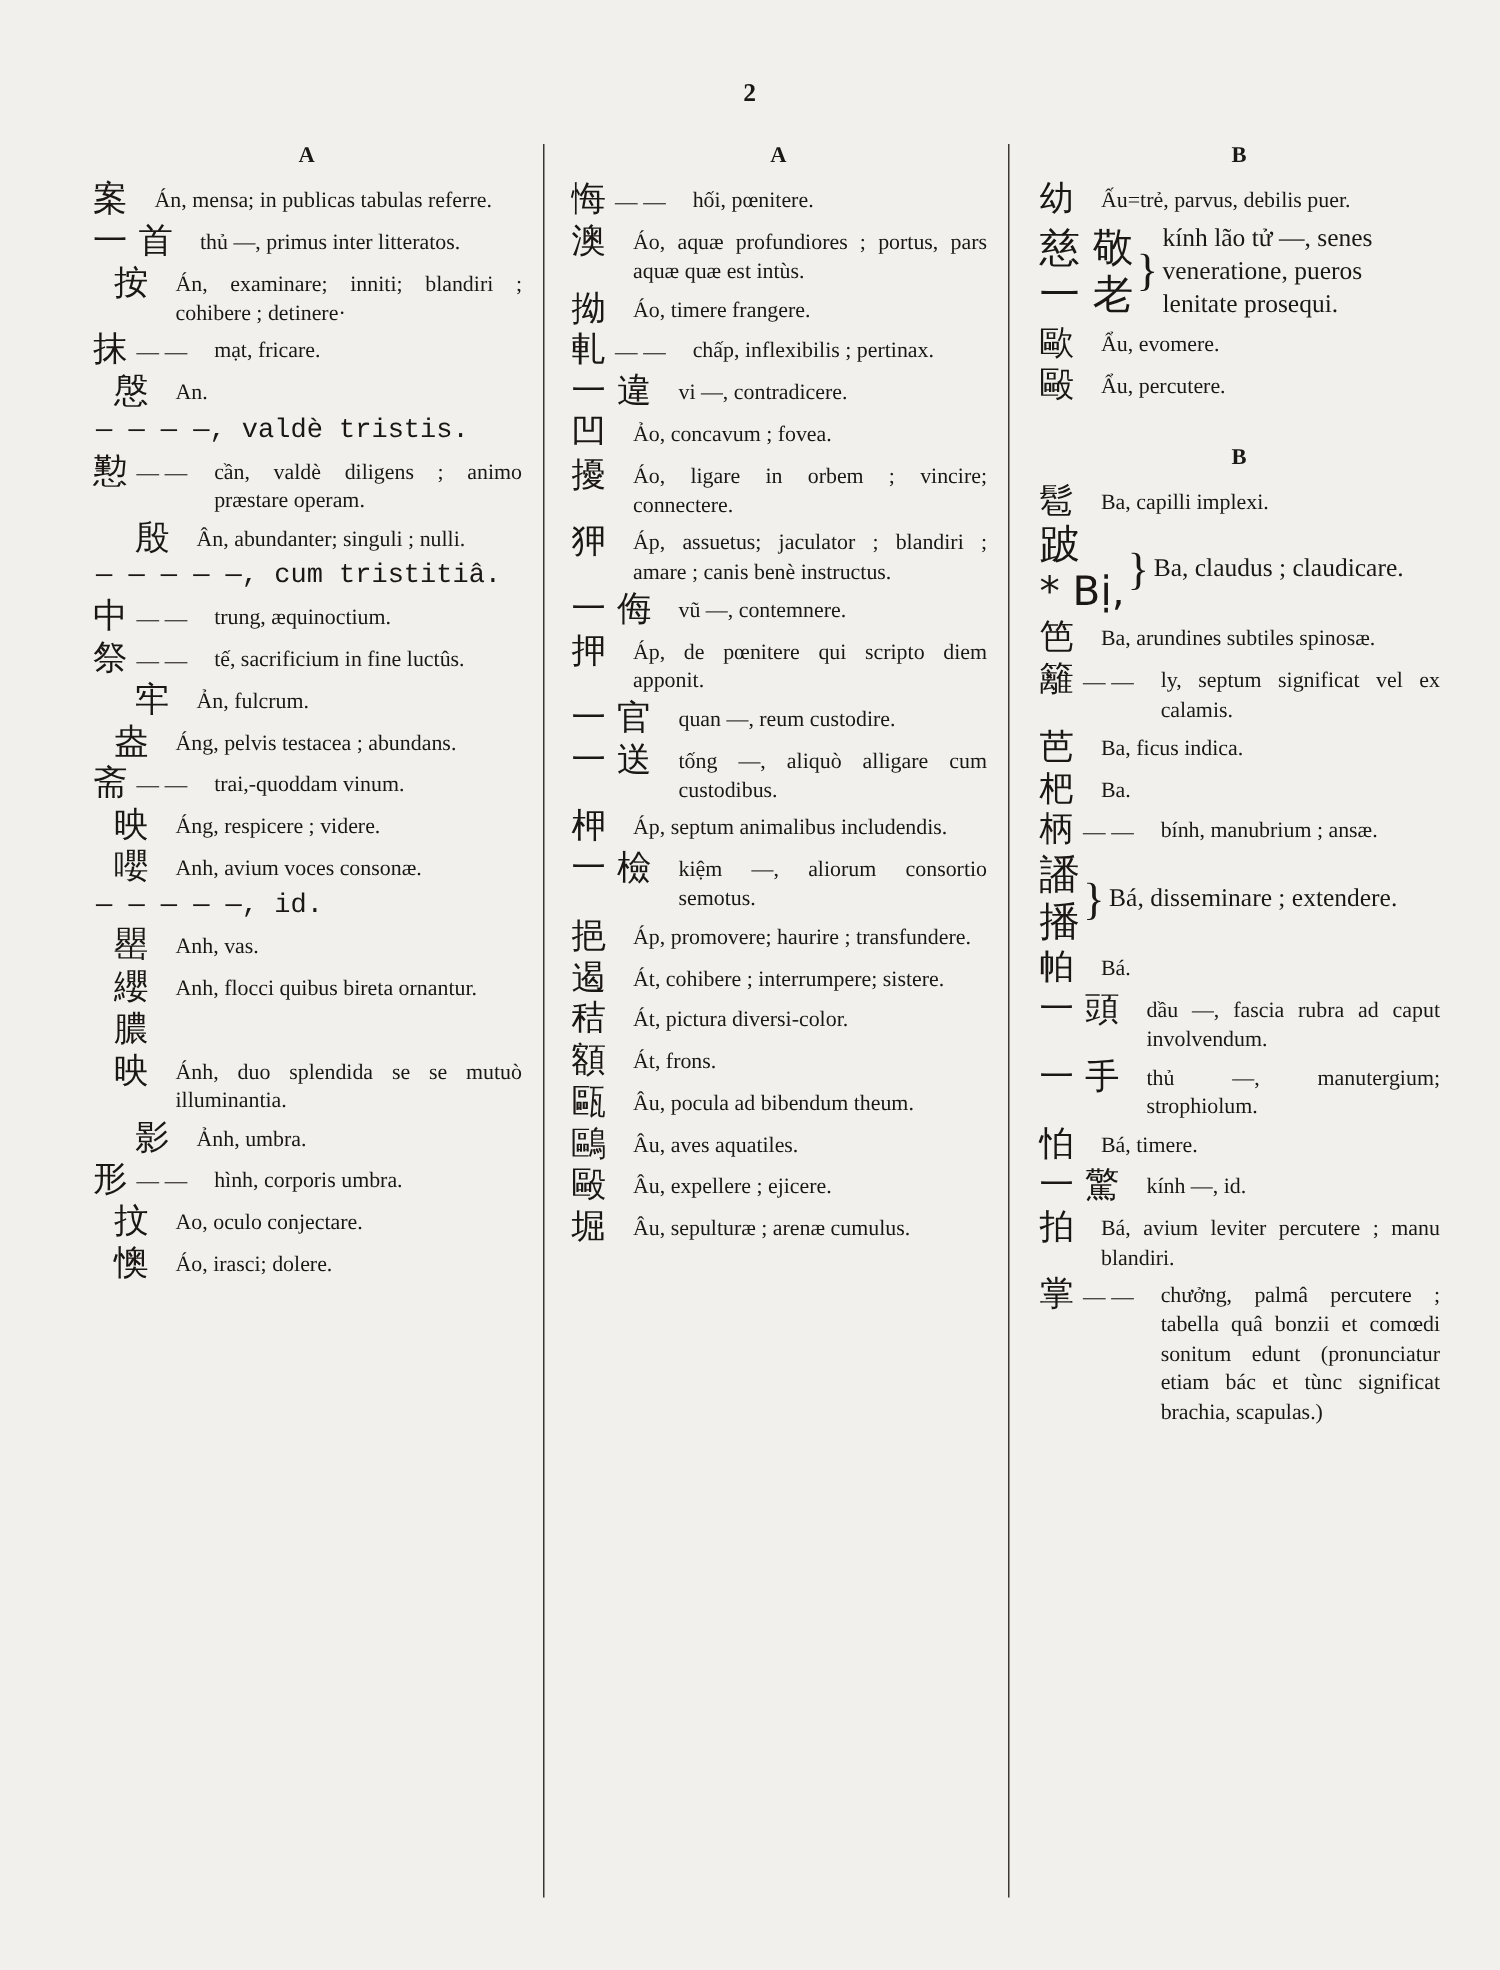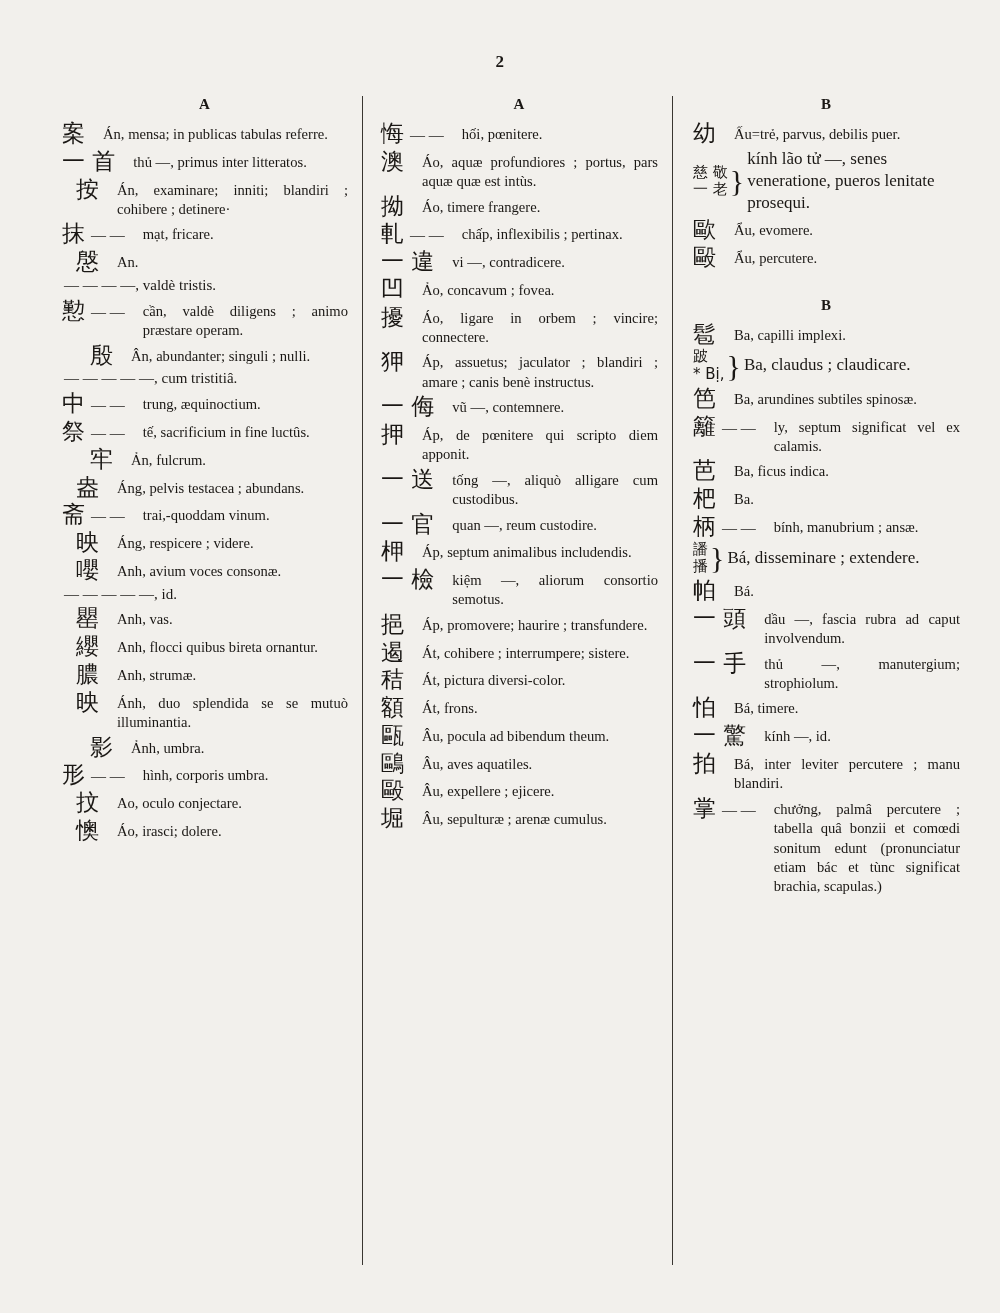--- a/index.html
+++ b/index.html
@@ -66,31 +66,32 @@
   }
   .gloss{
     font-size:14.6px;
     margin-left:18px;
     text-align:justify;
     hyphens:manual;
     flex:1 1 auto;
     padding-top:5px;
   }
   .fullline{
-    font-size:15px;
+    font-size:18px;
     line-height:1.33;
     margin-bottom:1px;
     padding-left:2px;
+    font-family:Liberation Mono, monospace;
   }
   .brace-entry{
     display:flex;align-items:center;margin-bottom:2px;
   }
   .brace-hans{
     font-family:"DejaVu Sans", sans-serif;
-    font-size:15px;line-height:1.15;
+    font-size:27px;line-height:1.15;
     white-space:nowrap;
   }
   .brace-mark{
     font-size:30px;
     line-height:0.9;
     margin:0 3px 0 2px;
     font-family:"Liberation Serif", serif;
   }
   .brace-gloss{
     font-size:17px;
@@ -173,21 +174,20 @@
           <div class="entry">
             <span class="han indent1">罌</span>
             <span class="gloss">Anh, vas.</span>
           </div>
           <div class="entry">
             <span class="han indent1">纓</span>
             <span class="gloss">Anh, flocci quibus bireta ornantur.</span>
           </div>
           <div class="entry">
             <span class="han indent1">膿</span>
-            <span class="gloss">Anh, strumæ.</span>
           </div>
           <div class="entry">
             <span class="han indent1">映</span>
             <span class="gloss">Ánh, duo splendida se se mutuò illuminantia.</span>
           </div>
           <div class="entry">
             <span class="han indent2">影</span>
             <span class="gloss">Ảnh, umbra.</span>
           </div>
           <div class="entry">
@@ -244,26 +244,26 @@
           </div>
           <div class="entry">
             <span class="han">一 侮</span>
             <span class="gloss">vũ —, contemnere.</span>
           </div>
           <div class="entry">
             <span class="han">押</span>
             <span class="gloss">Áp, de pœnitere qui scripto diem apponit.</span>
           </div>
           <div class="entry">
+            <span class="han">一 官</span>
+            <span class="gloss">quan —, reum custodire.</span>
+          </div>
+          <div class="entry">
             <span class="han">一 送</span>
             <span class="gloss">tống  —,  aliquò  alligare cum custodibus.</span>
-          </div>
-          <div class="entry">
-            <span class="han">一 官</span>
-            <span class="gloss">quan —, reum custodire.</span>
           </div>
           <div class="entry">
             <span class="han">柙</span>
             <span class="gloss">Áp, septum animalibus includendis.</span>
           </div>
           <div class="entry">
             <span class="han">一 檢</span>
             <span class="gloss">kiệm —, aliorum consortio semotus.</span>
           </div>
           <div class="entry">
@@ -381,21 +381,21 @@
           <div class="entry">
             <span class="han">怕</span>
             <span class="gloss">Bá, timere.</span>
           </div>
           <div class="entry">
             <span class="han">一 驚</span>
             <span class="gloss">kính —, id.</span>
           </div>
           <div class="entry">
             <span class="han">拍</span>
-            <span class="gloss">Bá, inter leviter percutere ; manu blandiri.</span>
+            <span class="gloss">Bá, avium leviter percutere ; manu blandiri.</span>
           </div>
           <div class="entry">
             <span class="han">掌</span>
             <span class="dashlead" style="margin-left: 6px; padding-top: 6px;">— —</span>
             <span class="gloss">chưởng,  palmâ  percutere ; tabella quâ bonzii et comœdi sonitum edunt (pronunciatur etiam bác et tùnc significat brachia, scapulas.)</span>
           </div>
         </div>
     </div>
   </div>
 </div>

